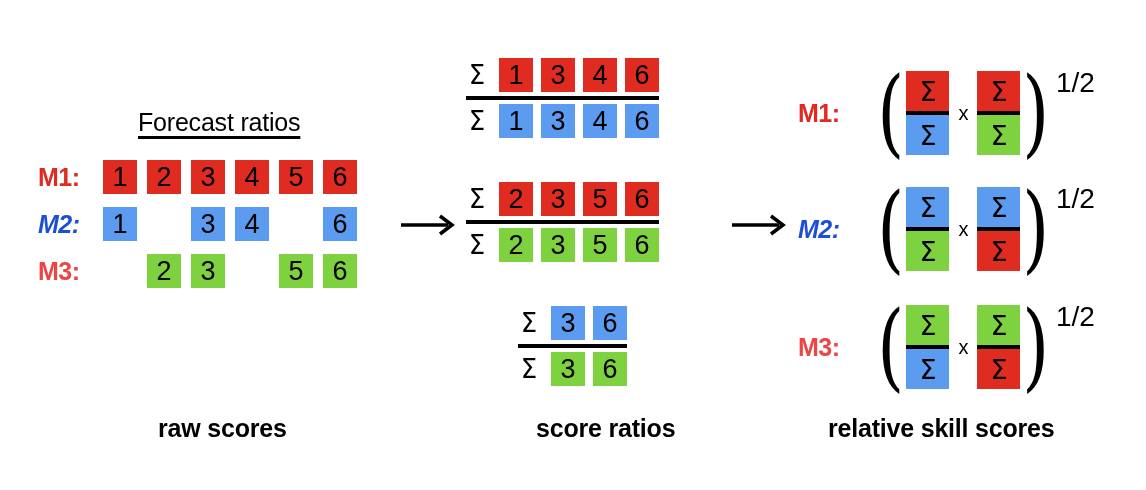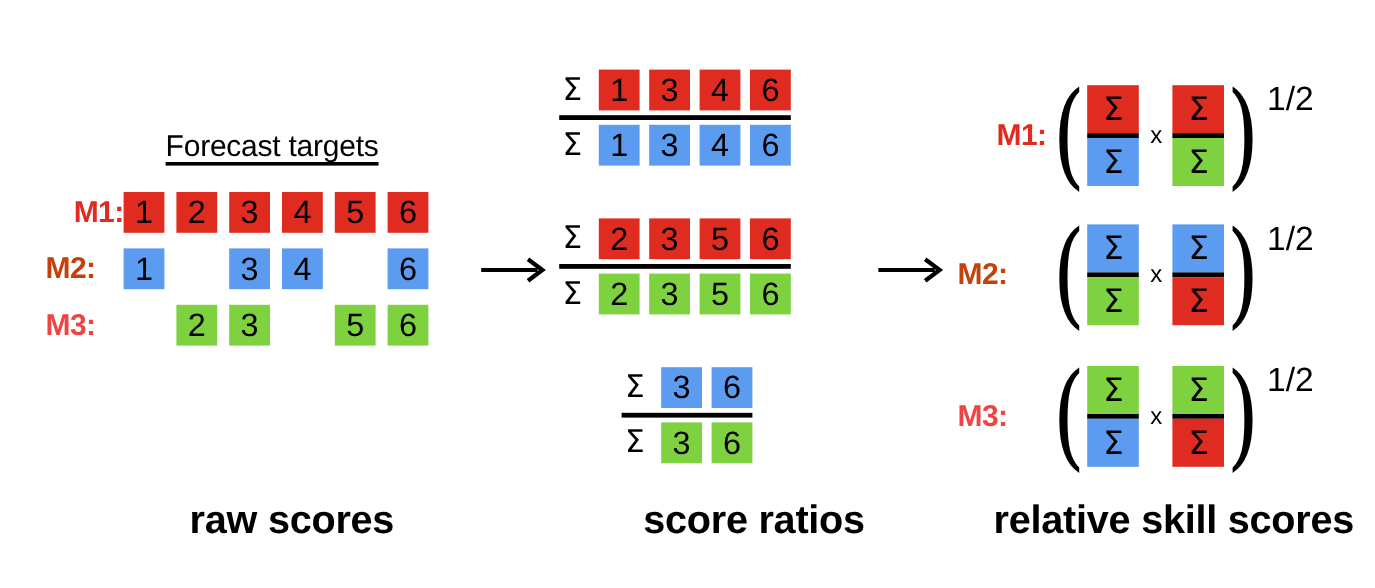--- a/index.html
+++ b/index.html
@@ -69,22 +69,22 @@
   #raw-row-0 { top: 52px; }
   #raw-row-1 { top: 99px; }
   #raw-row-2 { top: 146px; }
   .row-label {
     width: 65px;
     font-size: 25px;
     font-weight: bold;
     letter-spacing: -0.5px;
     flex: 0 0 65px;
   }
-  .lbl-red   { color: #e02b20; text-align: right; }
-  .lbl-blue  { color: #c2410c; }
+  .lbl-red   { color: #e02b20; }
+  .lbl-blue  { color: #1d4ed8; font-style: italic; }
   .lbl-green { color: #ef4444; }
   .raw-cells { display: flex; gap: 10px; }
 
   
   .arrow {
     position: absolute;
     width: 58px;
     height: 22px;
   }
   #arrow-1 { left: 400px; top: 214px; }
@@ -200,37 +200,37 @@
     font-size: 28px;
     align-self: flex-start;
     margin-top: -4px;
     margin-left: 1px;
     white-space: nowrap;
   }
 
   
   .caption {
     position: absolute;
-    font-size: 33px;
+    font-size: 25px;
     font-weight: bold;
     letter-spacing: -0.2px;
     white-space: nowrap;
     top: 414px;
   }
   #caption-0 { left: 158px; }
   #caption-1 { left: 520px; margin-left: 16px; }
   #caption-2 { left: 828px; text-align: right; }
 </style>
 </head>
 <body>
 
 <div id="stage">
 
   <div id="panel-raw">
-    <div id="forecast-header">Forecast targets</div>
+    <div id="forecast-header">Forecast ratios</div>
 
     <div class="raw-row" id="raw-row-0">
       <span class="row-label lbl-red">M1:</span>
       <span class="raw-cells">
         <span class="cell c-red">1</span>
         <span class="cell c-red">2</span>
         <span class="cell c-red">3</span>
         <span class="cell c-red">4</span>
         <span class="cell c-red">5</span>
         <span class="cell c-red">6</span>

